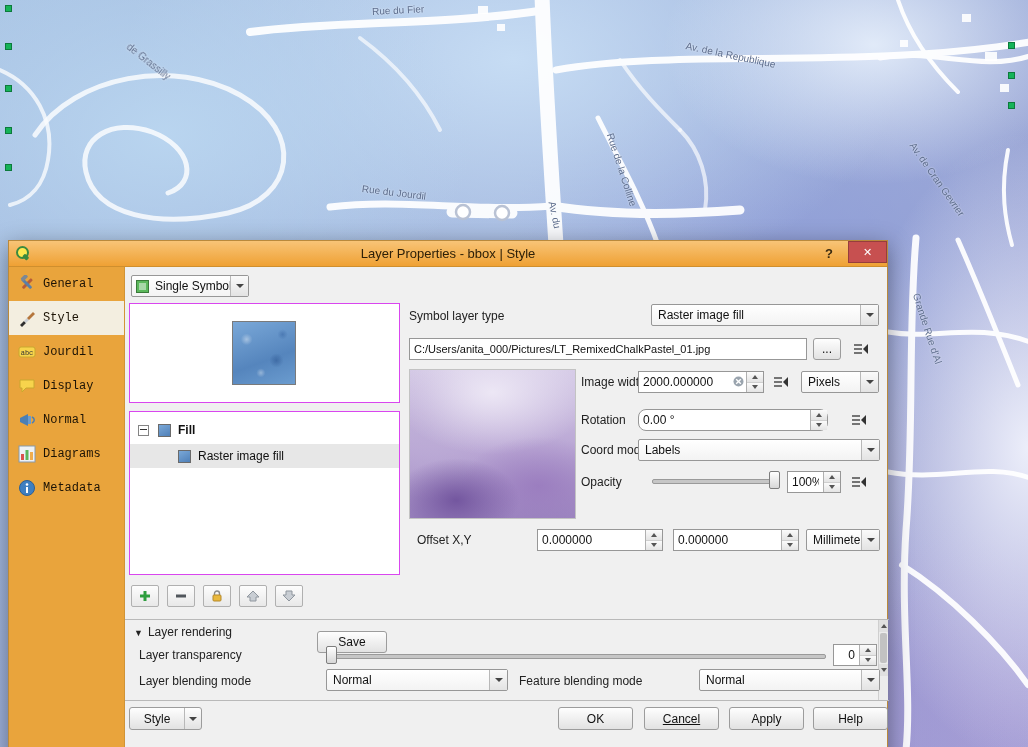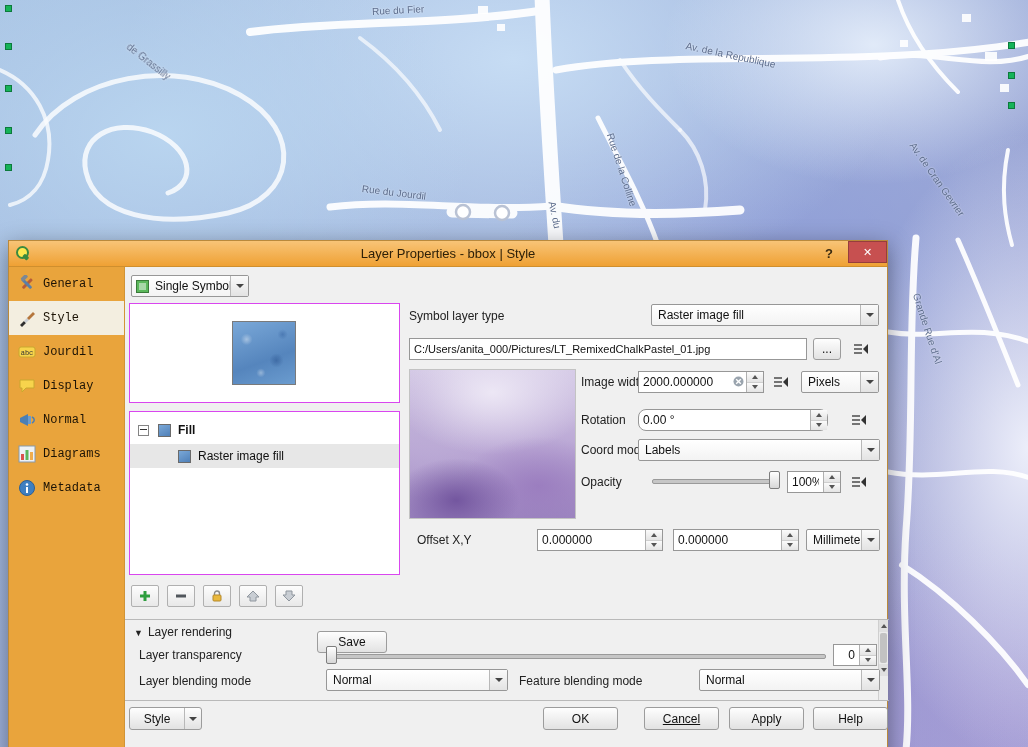--- a/index.html
+++ b/index.html
@@ -517,19 +517,19 @@
             <i class="tri-dn"></i>
           </span>
       </div>
 
       <div class="btn" style="left:4px;top:440px;width:73px;padding:0;">
         <span style="flex:1;text-align:center;">Style</span>
         <span style="width:16px;align-self:stretch;display:flex;align-items:center;justify-content:center;border-left:1px solid #b8b8b8;">
             <i class="tri-dn"></i>
           </span>
       </div>
-      <div class="btn" style="left:418px;top:440px;width:75px;">OK</div>
+      <div class="btn" style="left:433px;top:440px;width:75px;">OK</div>
       <div class="btn" style="left:519px;top:440px;width:75px;text-decoration:underline;">Cancel</div>
       <div class="btn" style="left:604px;top:440px;width:75px;">Apply</div>
       <div class="btn" style="left:688px;top:440px;width:75px;">Help</div>
     </div>
   </div>
 </div>
 
 </body></html>

